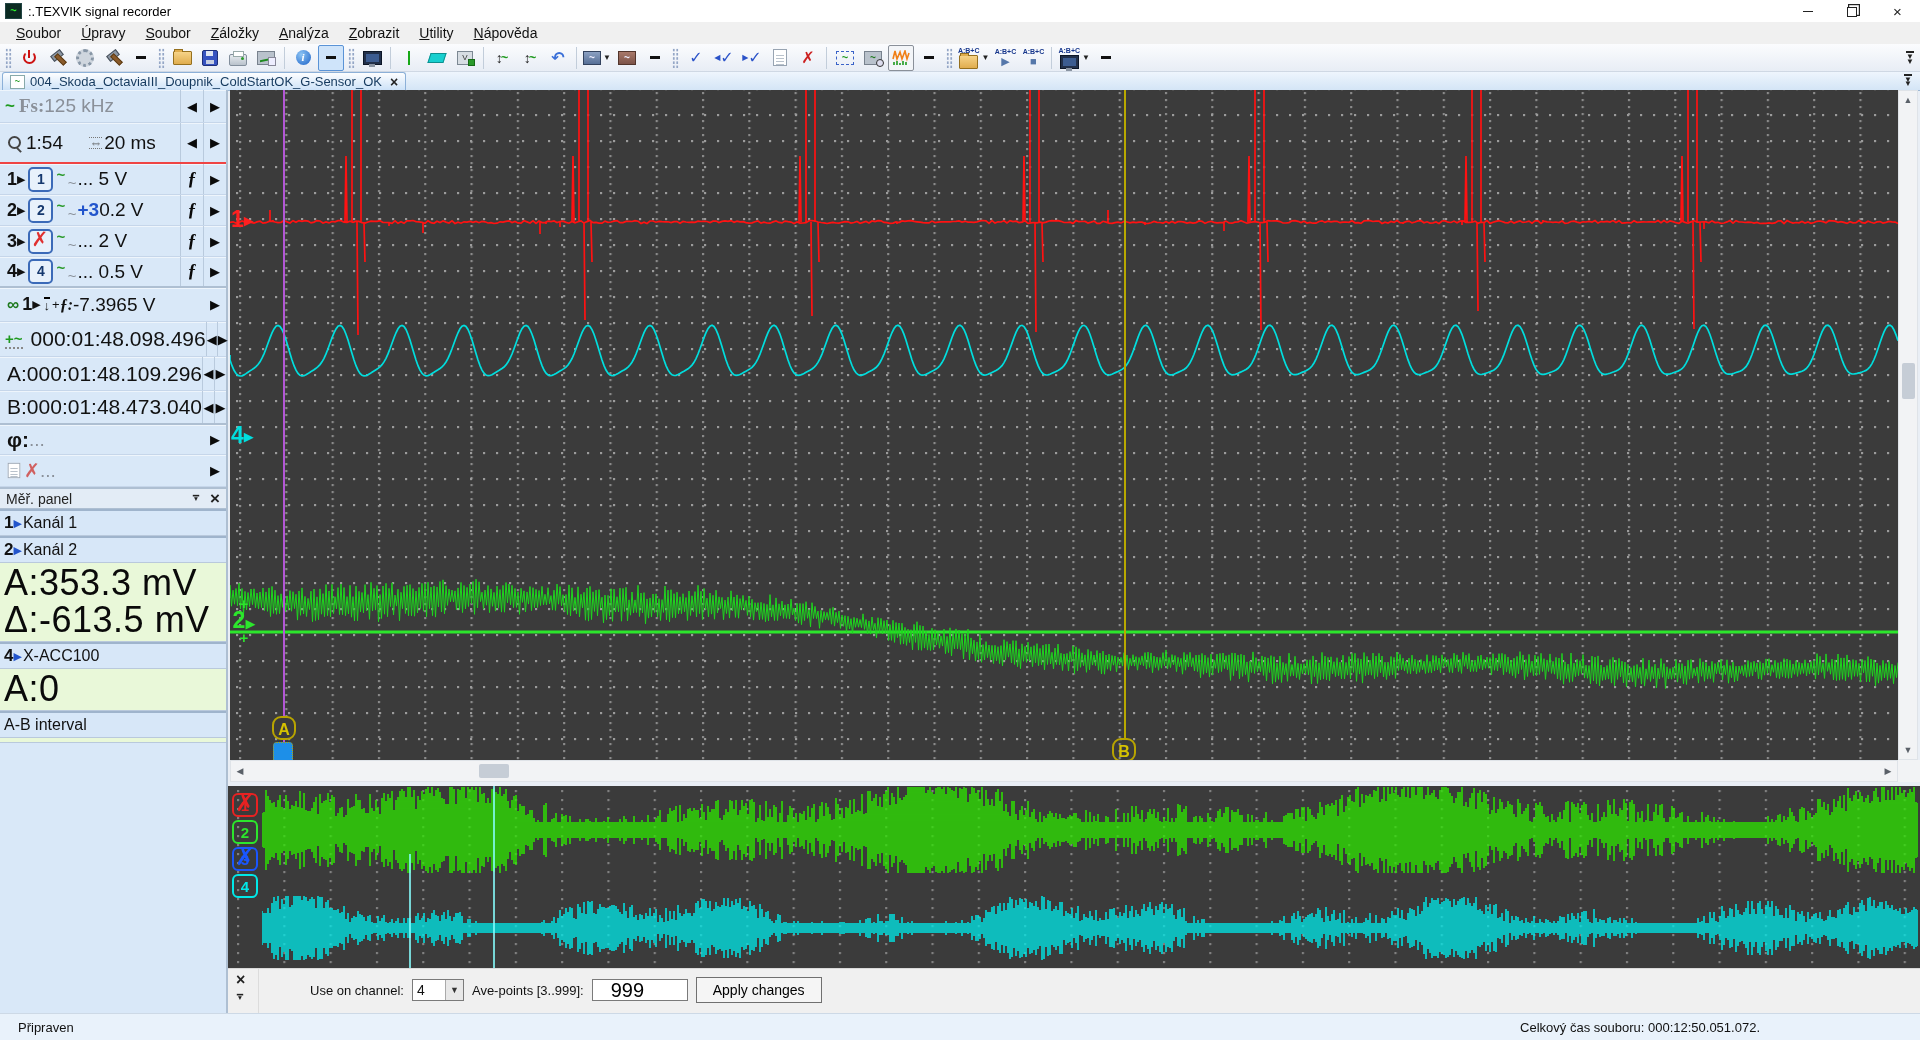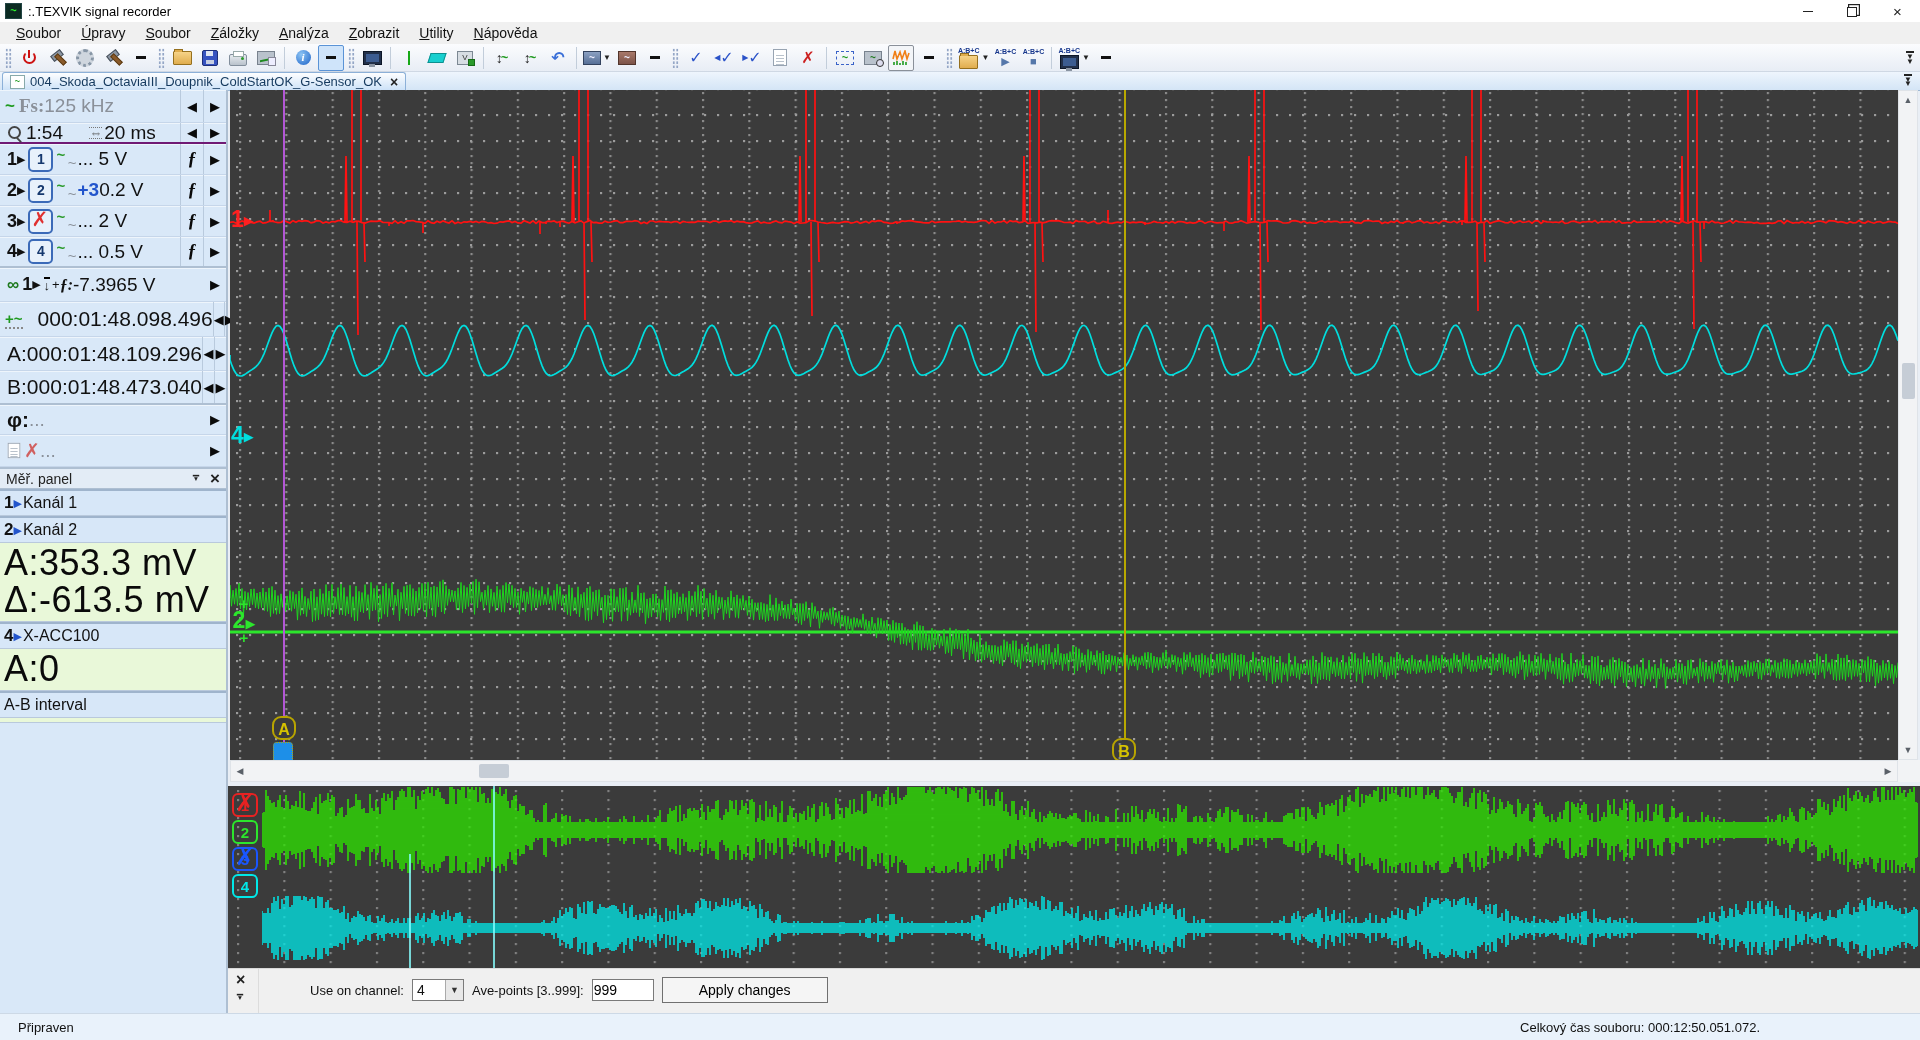--- a/index.html
+++ b/index.html
@@ -136,22 +136,22 @@
   .ovbox .x{position:absolute;left:1px;top:-3px;font-size:24px;font-weight:bold;}
   .overview svg{position:absolute;left:34px;top:0;}
   
   .bottombar{position:absolute;left:228px;top:968px;width:1692px;height:45px;background:#f0f0f0;border-top:1px solid #d9d9d9;}
   .bb-close{position:absolute;left:8px;top:2px;font-size:16px;font-weight:bold;color:#222;}
   .bb-chev{position:absolute;left:8px;top:24px;}
   .bb-div{position:absolute;left:30px;top:0;bottom:0;width:1px;background:#dcdcdc;}
   .bb-controls{position:absolute;left:82px;top:8px;display:flex;align-items:center;gap:8px;font-size:13px;}
   .selbox{display:flex;align-items:center;width:52px;height:22px;border:1px solid #7a7a7a;background:#fff;font-size:14px;padding-left:4px;box-sizing:border-box;}
   .selarr{margin-left:auto;width:17px;height:20px;display:flex;align-items:center;justify-content:center;font-size:9px;color:#333;border-left:1px solid #aaa;background:#e8e8e8;}
-  .aveinput{width:58px;height:20px;border:1px solid #7a7a7a;font-size:14px;font-family:"Liberation Sans",sans-serif;padding:0 1px;}
-  .applybtn{height:26px;padding:0 36px;font-size:14px;font-family:"Liberation Sans",sans-serif;background:#f5f5f5;border:1px solid #707070;}
+  .aveinput{width:58px;height:20px;border:1px solid #7a7a7a;font-size:20px;font-family:"Liberation Sans",sans-serif;padding:0 18px;}
+  .applybtn{height:26px;padding:0 16px;font-size:14px;font-family:"Liberation Sans",sans-serif;background:#f5f5f5;border:1px solid #707070;}
   
   .statusbar{position:absolute;left:0;top:1013px;width:1920px;height:27px;background:#e9f2fb;border-top:1px solid #cdd9e6;display:flex;align-items:center;font-size:13px;}
   .status-left{margin-left:18px;}
   .status-right{margin-left:auto;margin-right:160px;}
 </style>
 </head>
 <body>
 
 <div id="app">
 
@@ -341,21 +341,21 @@
 
   <div class="sidebar">
     <div class="srow" style="height:33px">
       <span class="wave-g" style="font-size:17px">~</span>
       <span class="gray" style="margin-left:4px;font-family:'Liberation Serif',serif;font-weight:bold">Fs:</span>
       <span class="gray">125 kHz</span>
       <span class="sp"></span>
       <span class="acell">◀</span>
       <span class="acell">▶</span>
     </div>
-    <div class="srow" style="height:21px;border-bottom:2px solid #701a75">
+    <div class="srow" style="height:41px;border-bottom:2px solid #ef4444">
       <span class="mag"></span>
       <span>1:54</span>
       <span class="sp"></span>
       <span class="spread">⇔</span>
       <span>20 ms</span>
       <span class="sp"></span>
       <span class="acell">◀</span>
       <span class="acell">▶</span>
     </div>
 
@@ -416,21 +416,21 @@
         <span class="tri">▶</span>
       <span class="edgeic">↓</span>
       <span style="font-size:13px">+</span>
         <span class="fbtn" style="font-size:16px">ƒ:</span>
         <span>-7.3965 V</span>
       <span class="sp"></span>
       <span class="acell" style="border-left:none">▶</span>
     </div>
     <div class="srow" style="height:35px;font-size:21px">
       <span class="wave-g" style="border-bottom:2px dotted #888;font-size:15px">+~</span>
-      <span style="margin-left:15px">000:01:48.098.496</span>
+      <span style="margin-left:8px">000:01:48.098.496</span>
       <span class="sp"></span>
       <span class="acell">◀</span>
       <span class="acell">▶</span>
     </div>
     <div class="srow" style="height:34px;font-size:21px">
       <span>A:</span>
       <span>000:01:48.109.296</span>
       <span class="sp"></span>
       <span class="acell">◀</span>
       <span class="acell">▶</span>

